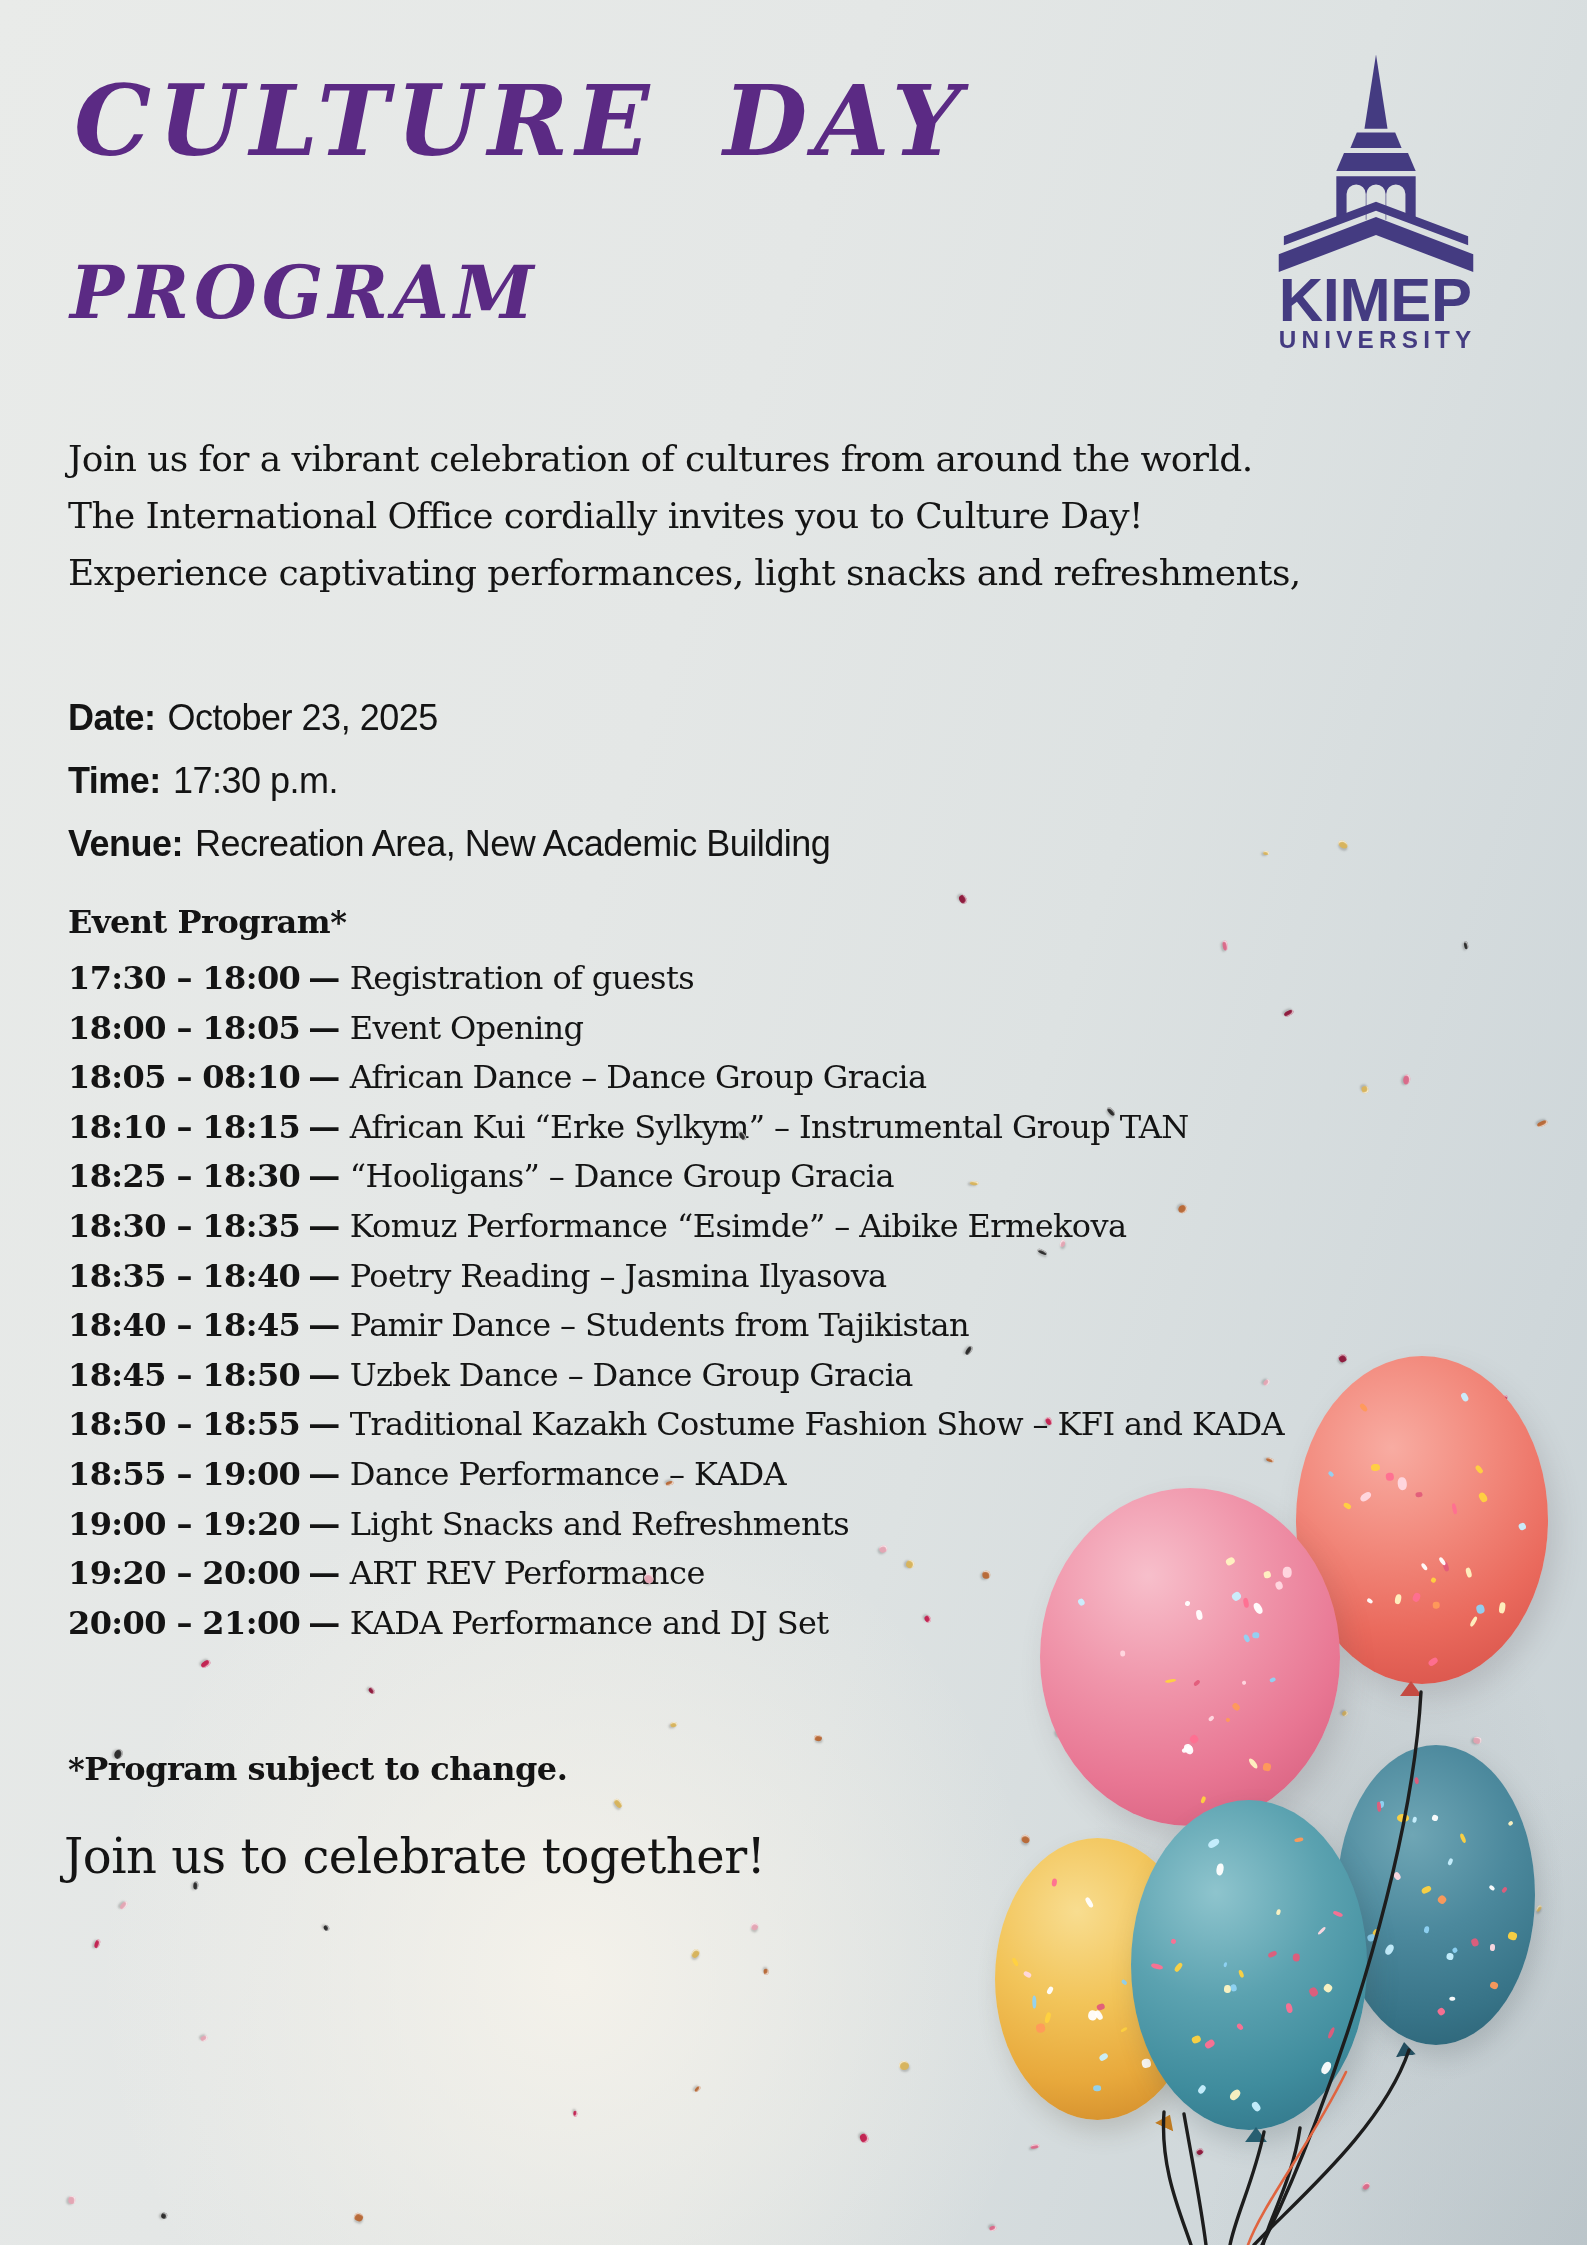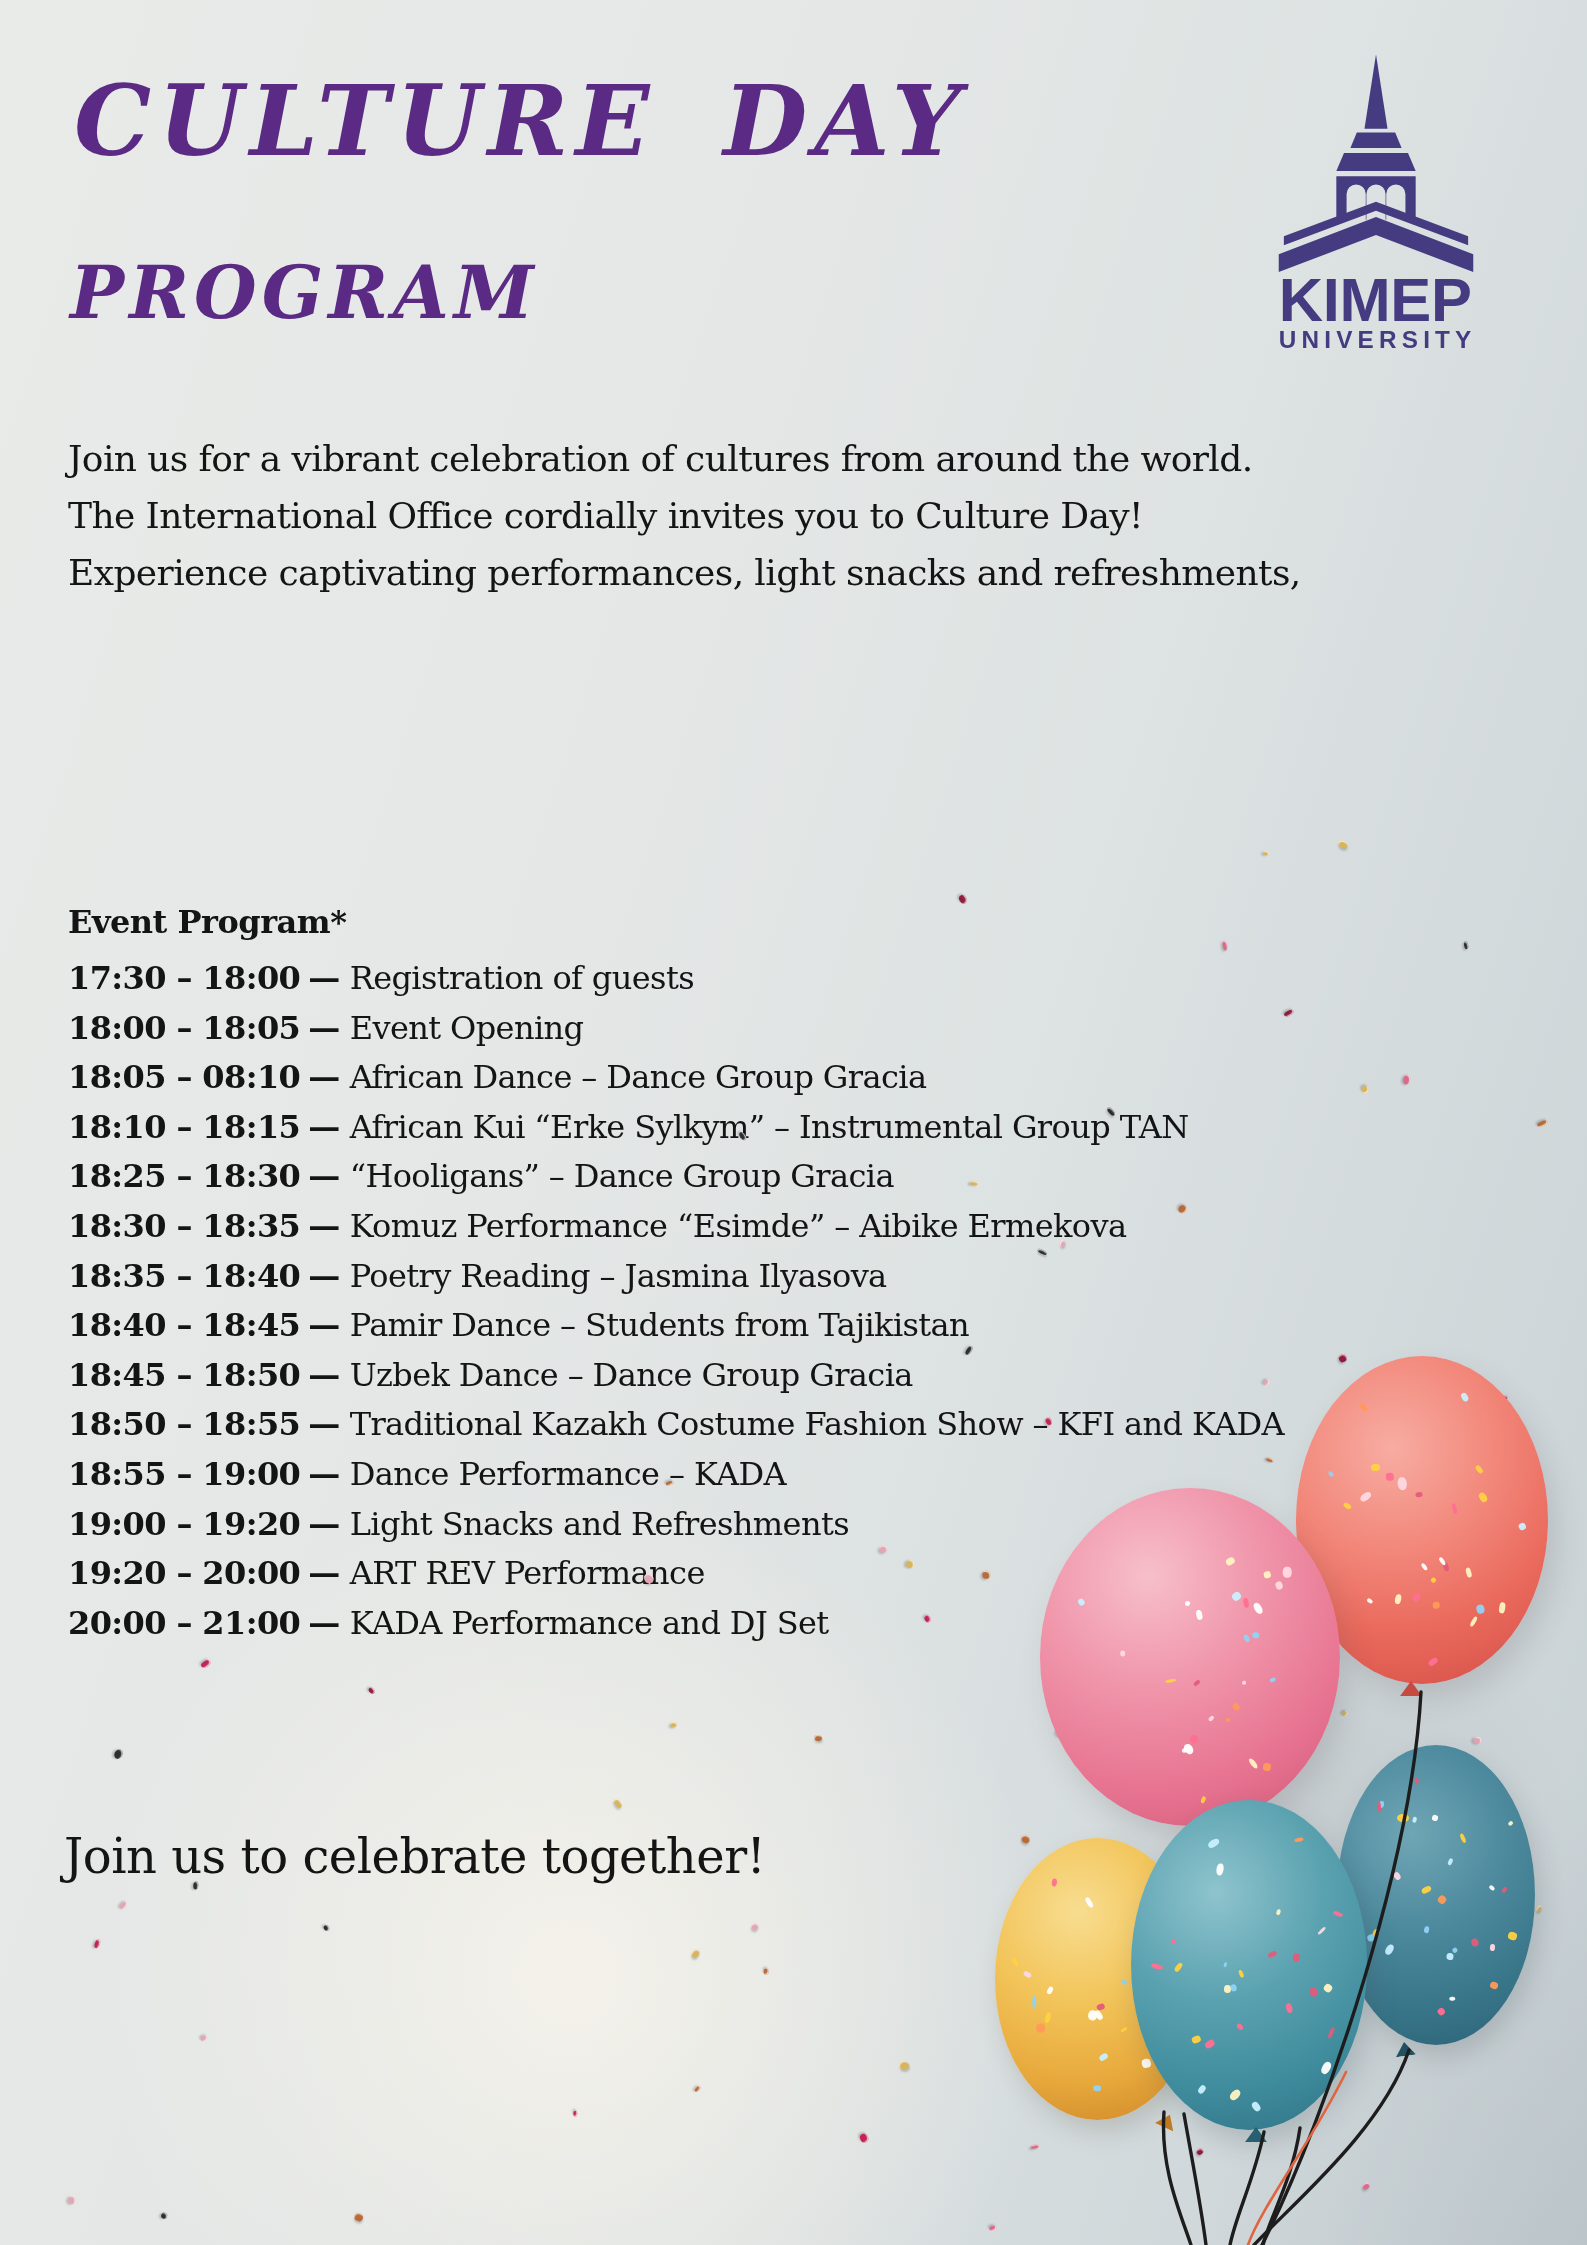--- a/index.html
+++ b/index.html
@@ -93,38 +93,44 @@
       <text x="100" y="231" text-anchor="middle" font-size="19" letter-spacing="1.5" textLength="152" fill="#443b81">UNIVERSITY</text>
     </svg>
   </div>
 
   <div class="intro">
       <p>Join us for a vibrant celebration of cultures from around the world.</p>
       <p>The International Office cordially invites you to Culture Day!</p>
       <p>Experience captivating performances, light snacks and refreshments,</p>
     </div>
 
+  <div class="details">
+      <div class="row"><span class="lbl">Date:</span><span>October 23, 2025</span></div>
+      <div class="row"><span class="lbl">Time:</span><span>17:30 p.m.</span></div>
+      <div class="row"><span class="lbl">Venue:</span><span>Recreation Area, New Academic Building</span></div>
+    </div>
 
   <div class="prog-header">Event Program*</div>
   <div class="prog-list">
       <div class="prog-row"><span class="prog-time">17:30 – 18:00</span><span class="prog-dash">—</span><span class="prog-event">Registration of guests</span></div>
       <div class="prog-row"><span class="prog-time">18:00 – 18:05</span><span class="prog-dash">—</span><span class="prog-event">Event Opening</span></div>
       <div class="prog-row"><span class="prog-time">18:05 – 08:10</span><span class="prog-dash">—</span><span class="prog-event">African Dance – Dance Group Gracia</span></div>
       <div class="prog-row"><span class="prog-time">18:10 – 18:15</span><span class="prog-dash">—</span><span class="prog-event">African Kui “Erke Sylkym” – Instrumental Group TAN</span></div>
       <div class="prog-row"><span class="prog-time">18:25 – 18:30</span><span class="prog-dash">—</span><span class="prog-event">“Hooligans” – Dance Group Gracia</span></div>
       <div class="prog-row"><span class="prog-time">18:30 – 18:35</span><span class="prog-dash">—</span><span class="prog-event">Komuz Performance “Esimde” – Aibike Ermekova</span></div>
       <div class="prog-row"><span class="prog-time">18:35 – 18:40</span><span class="prog-dash">—</span><span class="prog-event">Poetry Reading – Jasmina Ilyasova</span></div>
       <div class="prog-row"><span class="prog-time">18:40 – 18:45</span><span class="prog-dash">—</span><span class="prog-event">Pamir Dance – Students from Tajikistan</span></div>
       <div class="prog-row"><span class="prog-time">18:45 – 18:50</span><span class="prog-dash">—</span><span class="prog-event">Uzbek Dance – Dance Group Gracia</span></div>
       <div class="prog-row"><span class="prog-time">18:50 – 18:55</span><span class="prog-dash">—</span><span class="prog-event">Traditional Kazakh Costume Fashion Show – KFI and KADA</span></div>
       <div class="prog-row"><span class="prog-time">18:55 – 19:00</span><span class="prog-dash">—</span><span class="prog-event">Dance Performance – KADA</span></div>
       <div class="prog-row"><span class="prog-time">19:00 – 19:20</span><span class="prog-dash">—</span><span class="prog-event">Light Snacks and Refreshments</span></div>
       <div class="prog-row"><span class="prog-time">19:20 – 20:00</span><span class="prog-dash">—</span><span class="prog-event">ART REV Performance</span></div>
       <div class="prog-row"><span class="prog-time">20:00 – 21:00</span><span class="prog-dash">—</span><span class="prog-event">KADA Performance and DJ Set</span></div>
     </div>
+  <div class="prog-note">*Program subject to change.</div>
 
   <div class="closing">Join us to celebrate together!</div>
 
   <div class="conf" style="left: 859.678px; top: 2133.98px; width: 8.28744px; height: 8.63491px; background: rgb(194, 37, 83); border-radius: 50%; box-shadow: rgba(60, 60, 60, 0.25) 1px 2px 2px, rgba(255, 255, 255, 0.75) 1px 1px 1px inset; transform: rotate(154deg);"></div>
     <div class="conf" style="left: 972.106px; top: 1178.95px; width: 4.48149px; height: 8.91969px; background: rgb(215, 180, 94); border-radius: 50%; box-shadow: rgba(60, 60, 60, 0.25) 1px 2px 2px, rgba(255, 255, 255, 0.75) 1px 1px 1px inset; transform: rotate(95deg);"></div>
     <div class="conf" style="left: 1055.71px; top: 1728.1px; width: 8.23525px; height: 7.88709px; background: rgb(227, 166, 180); border-radius: 50%; box-shadow: rgba(60, 60, 60, 0.25) 1px 2px 2px, rgba(255, 255, 255, 0.75) 1px 1px 1px inset; transform: rotate(75deg);"></div>
     <div class="conf" style="left: 1076.18px; top: 2065.88px; width: 6.53725px; height: 6.40754px; background: rgb(194, 37, 83); border-radius: 50%; box-shadow: rgba(60, 60, 60, 0.25) 1px 2px 2px, rgba(255, 255, 255, 0.75) 1px 1px 1px inset; transform: rotate(134deg);"></div>
     <div class="conf" style="left: 1407.47px; top: 1517.51px; width: 5.25194px; height: 8.90882px; background: rgb(194, 37, 83); border-radius: 50%; box-shadow: rgba(60, 60, 60, 0.25) 1px 2px 2px, rgba(255, 255, 255, 0.75) 1px 1px 1px inset; transform: rotate(81deg);"></div>
     <div class="conf" style="left: 1059.82px; top: 1239.89px; width: 4.79818px; height: 7.10798px; background: rgb(227, 166, 180); border-radius: 50%; box-shadow: rgba(60, 60, 60, 0.25) 1px 2px 2px, rgba(255, 255, 255, 0.75) 1px 1px 1px inset; transform: rotate(15deg);"></div>
     <div class="conf" style="left: 1197.12px; top: 2148.25px; width: 5.86009px; height: 6.95256px; background: rgb(143, 29, 63); border-radius: 50%; box-shadow: rgba(60, 60, 60, 0.25) 1px 2px 2px, rgba(255, 255, 255, 0.75) 1px 1px 1px inset; transform: rotate(56deg);"></div>

